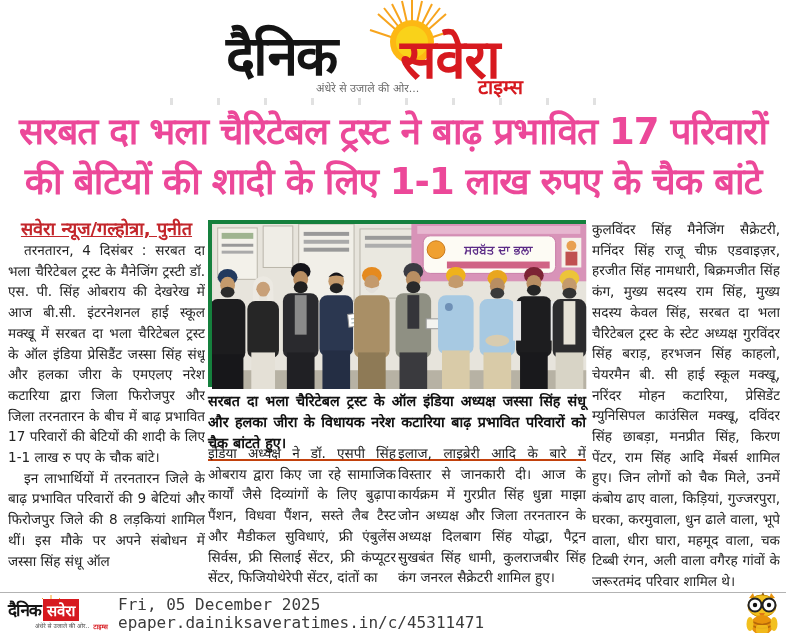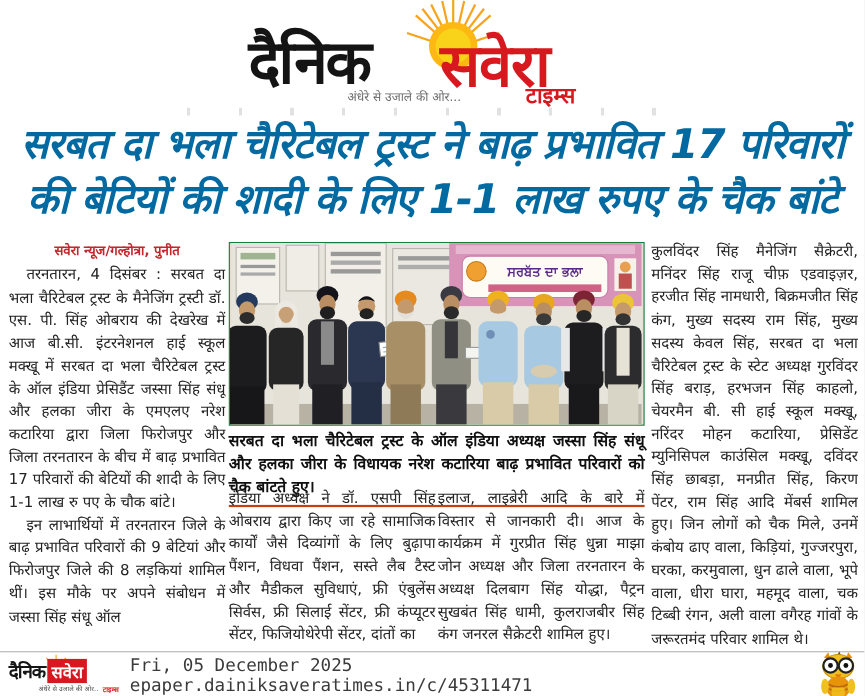--- a/index.html
+++ b/index.html
@@ -33,44 +33,43 @@
   .ghost-line {
     position: absolute; top: 98px; left: 170px; width: 450px; height: 7px;
     opacity: 0.22;
     background: repeating-linear-gradient(90deg, #777 0 3px, transparent 3px 47px);
   }
 
   
   .headline {
     position: absolute; top: 107px; left: 0; width: 786px;
     text-align: center; white-space: nowrap;
-    font-size: 37px; line-height: 50px; font-weight: 800; color: #0369a1;
+    font-size: 37px; line-height: 50px; font-weight: 800; color: #ec4899;
     letter-spacing: -1px;
-    font-style: italic;
   }
 
   
   .col {
     position: absolute; font-size: 13.6px; line-height: 20.7px;
     color: #232323; text-align: justify; overflow: hidden;
   }
   .col p { text-indent: 16px; }
   .byline {
     text-align: center; color: #c3262b; font-weight: 700;
-    font-size: 12px; line-height: 21px; margin-bottom: 1px;
+    font-size: 18px; line-height: 21px; margin-bottom: 1px; text-decoration: underline;
   }
   .col1 { left: 8px;   top: 218px; width: 197px; height: 373px; }
   .col2 { left: 208px; top: 443px; width: 188px; height: 148px; }
   .col3 { left: 398px; top: 443px; width: 188px; height: 148px; }
   .col4 { left: 592px; top: 219px; width: 188px; height: 372px; }
 
   
   .photo-wrap {
     position: absolute; left: 208px; top: 220px; width: 378px; height: 167px;
-    border: 1px solid #15803d; background: #e3e0d8;
+    border: 4px solid #15803d; background: #e3e0d8;
   }
   .caption {
     position: absolute; left: 208px; top: 391px; width: 378px;
     font-size: 14.3px; line-height: 21px; font-weight: 700; color: #101010;
     text-align: justify; padding-bottom: 5px; border-bottom: 2px solid #c2410c;
   }
 
   
   .footer {
     position: absolute; left: 0; top: 592px; width: 786px; height: 41px;

